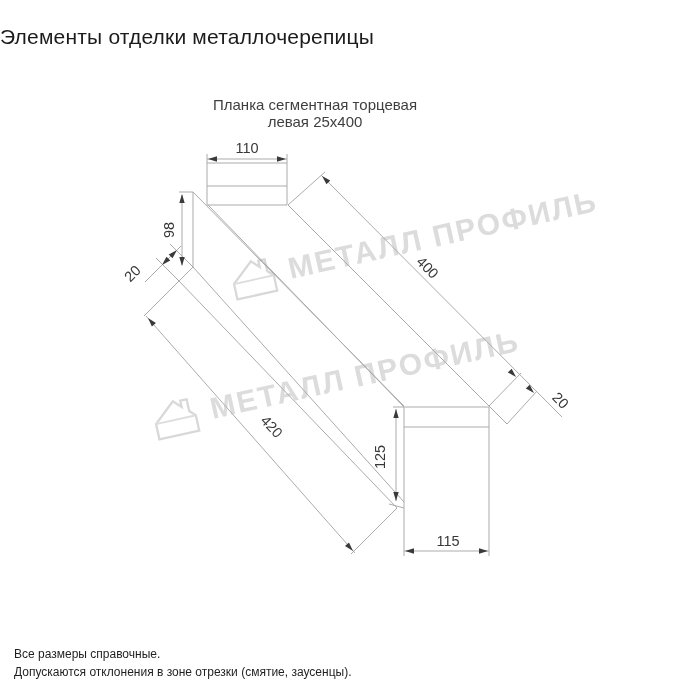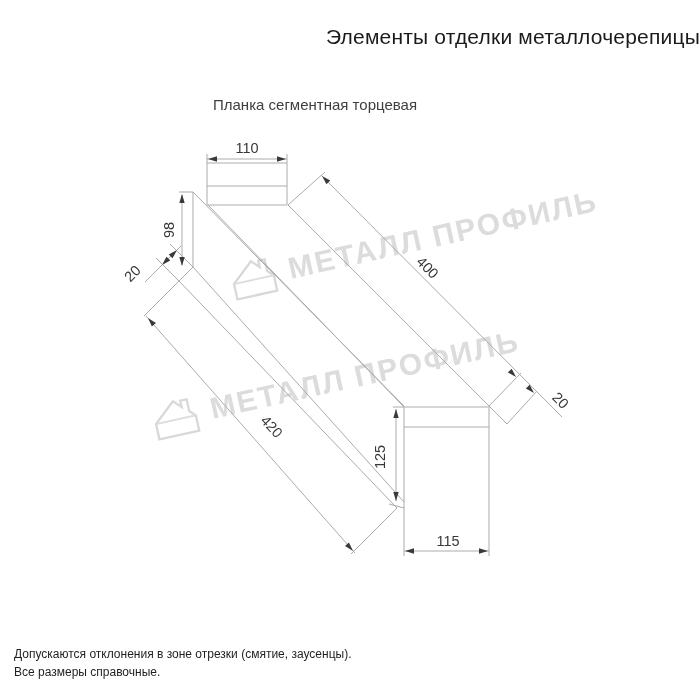--- a/index.html
+++ b/index.html
@@ -1,21 +1,21 @@
 <!DOCTYPE html>
 <html><head>
 <meta charset="utf-8">
 <style>
   html,body{margin:0;padding:0;}
   body{
     width:700px;height:700px;position:relative;background:#ffffff;
     font-family:"Liberation Sans", sans-serif;overflow:hidden;
   }
   .page-title{
-    position:absolute;left:0;top:25px;width:700px;text-align:right;
+    position:absolute;left:0;top:25px;width:700px;text-align:left;
     font-size:21px;color:#1b1b1b;letter-spacing:0.2px;
   }
   .subtitle{
     position:absolute;left:0;top:96px;width:630px;text-align:center;
     font-size:15px;line-height:17px;color:#3f3f3f;
   }
   .watermark{
     position:absolute;display:flex;align-items:center;gap:8px;
     transform:rotate(-12.5deg);transform-origin:left center;
     opacity:0.85;pointer-events:none;white-space:nowrap;
@@ -32,20 +32,21 @@
     position:absolute;left:14px;top:645px;font-size:12px;line-height:18px;color:#1f1f1f;
   }
 </style>
 </head>
 <body>
 
 <div class="page-title">Элементы отделки металлочерепицы</div>
 
 <div class="subtitle">
   <div>Планка сегментная торцевая</div>
+  <div>левая 25х400</div>
 </div>
 
 <div class="watermark" id="wm1">
   <svg width="56" height="50" viewBox="-27 -27 54 54">
     <path d="M-22,20 L-22,3 L1,-17 L9,-9 L9,-16 L16,-16 L16,-3 L22,3 L22,20 Z" fill="none" stroke="#d2d2d2" stroke-width="2.5"></path>
     <path d="M-22,3 L22,3" fill="none" stroke="#d8d8d8" stroke-width="2"></path>
   </svg>
   <span class="wm-text">МЕТАЛЛ ПРОФИЛЬ</span>
 </div>
 
@@ -127,15 +128,15 @@
     <text transform="translate(136,277) rotate(-45)">20</text>
     <text transform="translate(424,271) rotate(45)">400</text>
     <text transform="translate(557,404) rotate(45)">20</text>
     <text transform="translate(268,430) rotate(47)">420</text>
     <text transform="translate(385,457) rotate(-90)">125</text>
     <text x="448" y="546">115</text>
   </g>
 </svg>
 
 <div class="footer">
+  <div>Все размеры справочные.</div>
   <div>Допускаются отклонения в зоне отрезки (смятие, заусенцы).</div>
-  <div>Все размеры справочные.</div>
 </div>
 
 </body></html>

